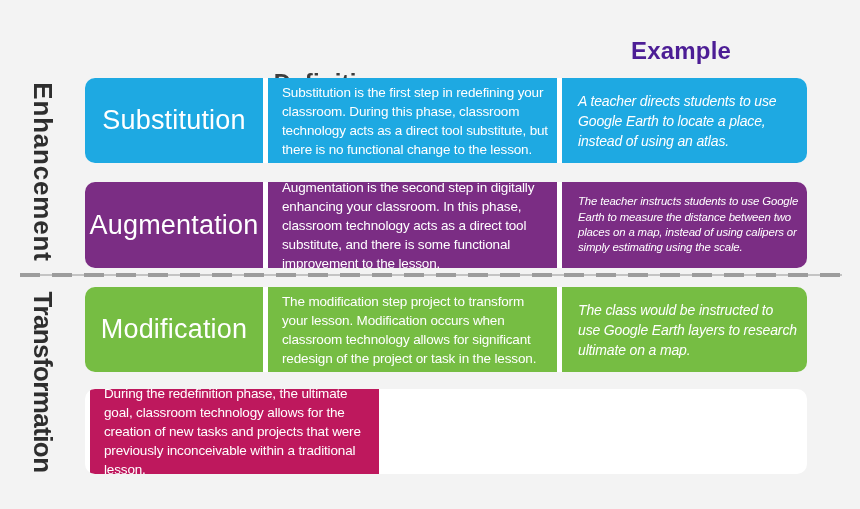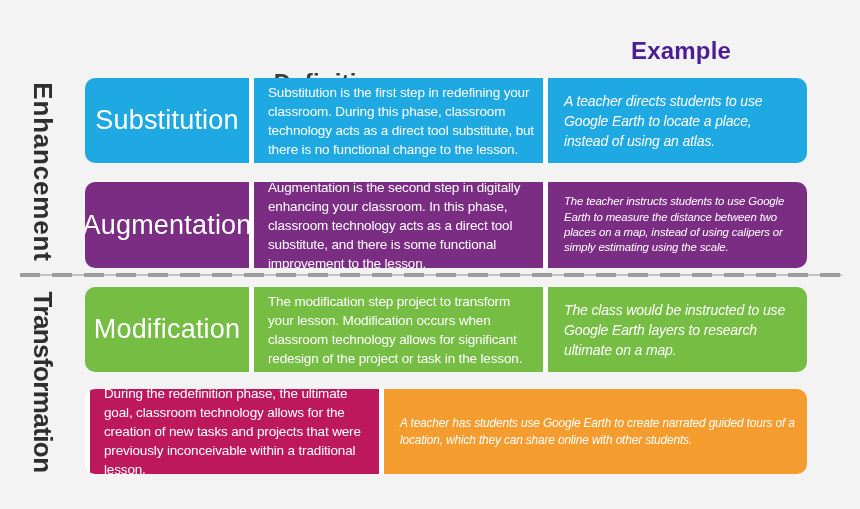--- a/index.html
+++ b/index.html
@@ -48,21 +48,21 @@
     display: flex;
     overflow: hidden;
   }
   #row-0 { top: 78px; }
   #row-1 { top: 182px; height: 86px; }
   #row-2 { top: 287px; }
   #row-3 { top: 389px; }
 
   .cell { display: flex; align-items: center; box-sizing: border-box; color: #ffffff; }
   .cell-label {
-    width: 164px;
+    width: 178px;
     justify-content: center;
     font-size: 27px;
     letter-spacing: 0.2px;
   }
   .cell-def {
     width: 289px;
     margin-left: 5px;
     padding: 5px 8px 5px 14px;
     font-size: 13.5px;
     line-height: 19px;
@@ -127,16 +127,15 @@
   <div id="dashed-divider"></div>
 
   <div id="row-2" class="samr-row">
     <div class="cell cell-label" style="background-color: rgb(118, 189, 67);">Modification</div>
     <div class="cell cell-def" style="background-color: rgb(118, 189, 67);">The modification step project to transform your lesson. Modification occurs when classroom technology allows for significant redesign of the project or task in the lesson.</div>
     <div class="cell cell-ex ex-lg" style="background-color: rgb(118, 189, 67);">The class would be instructed to use Google Earth layers to research ultimate on a map.</div>
   </div>
 
   <div id="row-3" class="samr-row">
     <div class="cell cell-def" style="background-color: #be185d;">During the redefinition phase, the ultimate goal, classroom technology allows for the creation of new tasks and projects that were previously inconceivable within a traditional lesson.</div>
-    <div class="cell cell-ex ex-md" style="background-color: rgb(245, 156, 47);">A teacher has students use Google Earth to create narrated guided tours of a location, which they can share online with other students.</div>
   </div>
 
 </div>
 
 </body></html>

